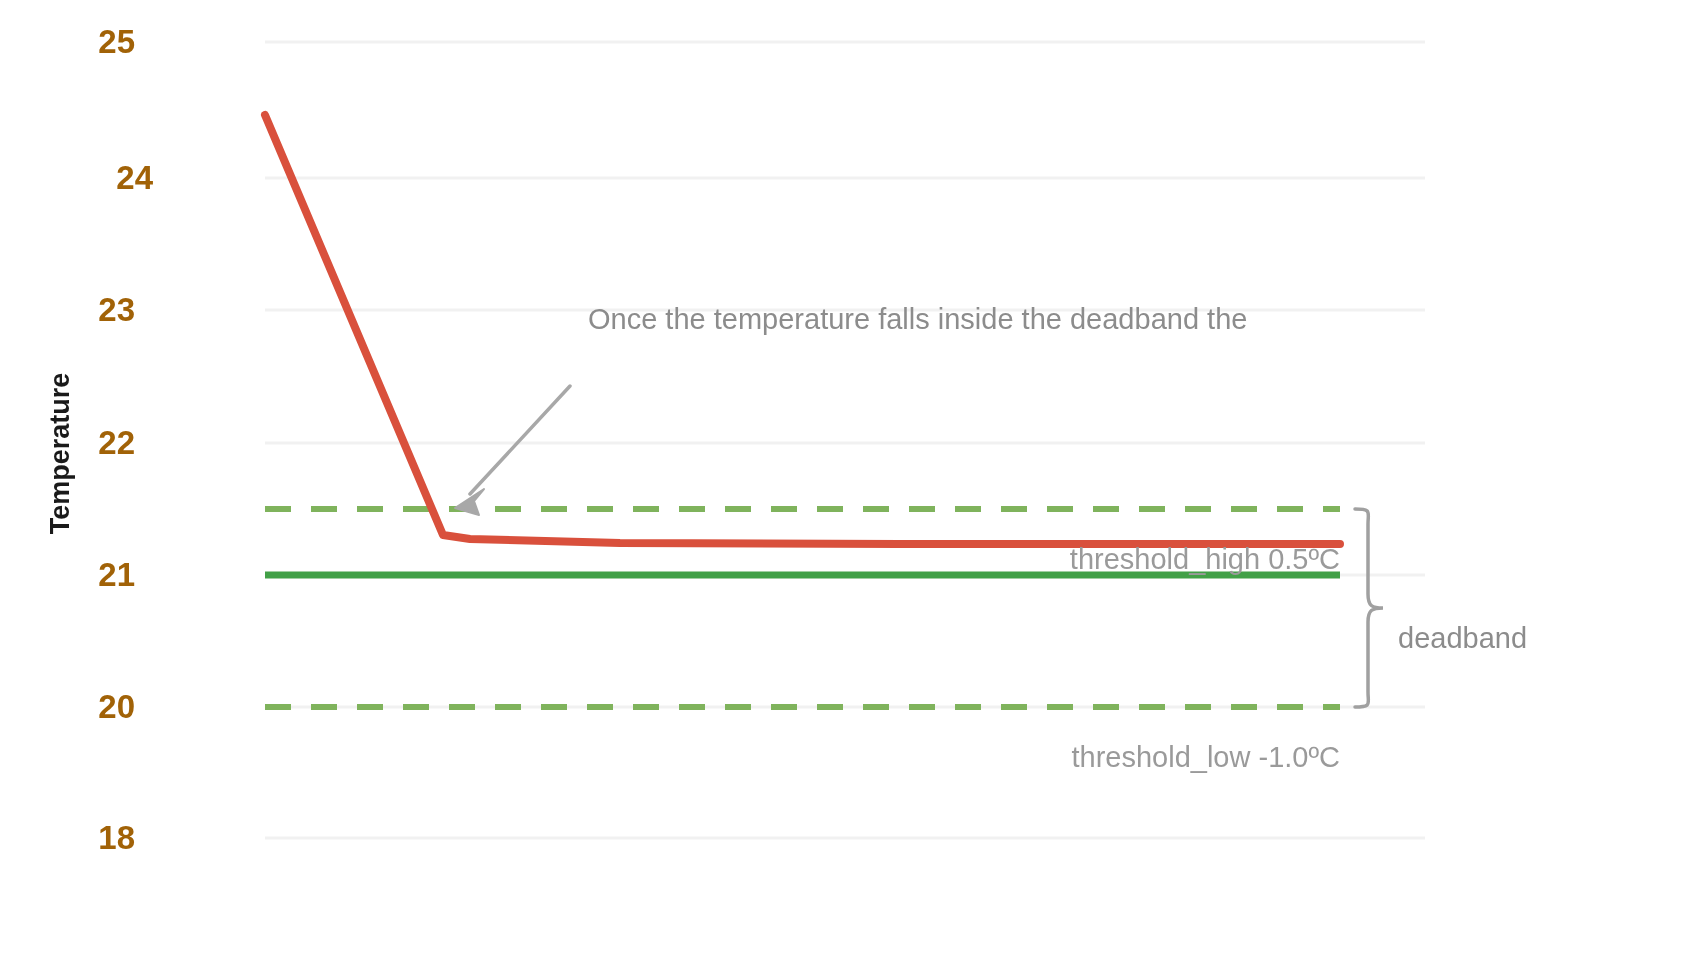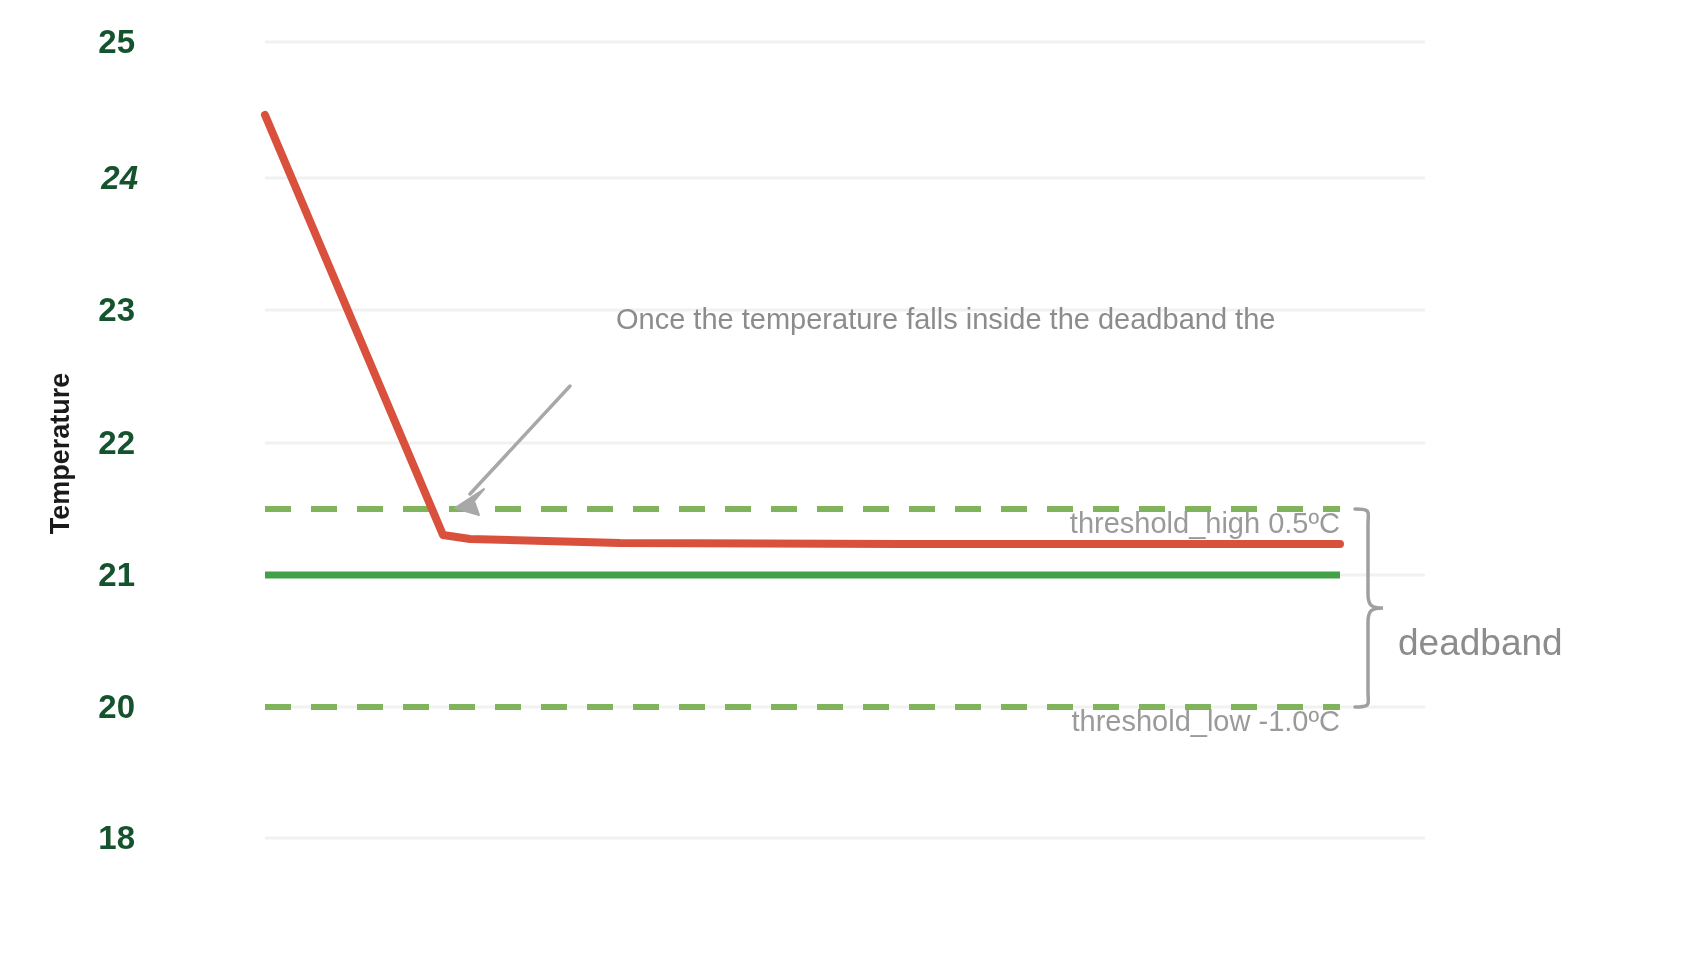--- a/index.html
+++ b/index.html
@@ -32,21 +32,21 @@
     height: 960px;
     display: block;
   }
 
   
   .tick-label {
     position: absolute;
     font-family: "Liberation Sans", sans-serif;
     font-size: 33px;
     font-weight: bold;
-    color: #14532d;
+    color: #a16207;
     text-align: right;
     width: 80px;
     line-height: 1;
   }
 
   
   .axis-title {
     position: absolute;
     font-family: "Liberation Sans", sans-serif;
     font-size: 27px;
@@ -58,40 +58,40 @@
   }
 
   
   .annotation-text {
     position: absolute;
     font-family: "Liberation Sans", sans-serif;
     font-size: 29px;
     color: #8c8c8c;
     line-height: 1.19;
     white-space: nowrap;
-    margin-left: 28px;
   }
   .annotation-line {
     display: block;
   }
 
   
   .series-label {
     position: absolute;
     font-family: "Liberation Sans", sans-serif;
     font-size: 29px;
     color: #9a9a9a;
     white-space: nowrap;
     text-align: right;
+    margin-top: 36px;
   }
 
   .brace-label {
     position: absolute;
     font-family: "Liberation Sans", sans-serif;
-    font-size: 37px;
+    font-size: 29px;
     color: #8c8c8c;
     white-space: nowrap;
   }
 </style>
 </head>
 <body>
 
 <div id="chart-root">
 
   <svg class="chart-svg" viewBox="0 0 1700 960">
@@ -124,21 +124,21 @@
              L 1368 594
              C 1368 606, 1372 608, 1383 608
              C 1372 608, 1368 610, 1368 622
              L 1368 692
              C 1368 704, 1372 707, 1355 707" fill="none" stroke="#A0A0A0" stroke-width="3.5" stroke-linecap="round"></path>
   </svg>
 
   <div class="axis-title" style="left:-40px; top:438px; width:200px; text-align:center;">Temperature</div>
 
   <div class="tick-label" style="left:55px; top:25px;">25</div>
-  <div class="tick-label" style="left:58px; top:161px;font-style:italic;">24</div>
+  <div class="tick-label" style="left:73px; top:161px;">24</div>
   <div class="tick-label" style="left:55px; top:293px;">23</div>
   <div class="tick-label" style="left:55px; top:426px;">22</div>
   <div class="tick-label" style="left:55px; top:558px;">21</div>
   <div class="tick-label" style="left:55px; top:690px;">20</div>
   <div class="tick-label" style="left:55px; top:821px;">18</div>
 
   <div class="annotation-text" style="left:588px; top:302px;">
     <span class="annotation-line">Once the temperature falls inside the deadband the</span>
   </div>
 

